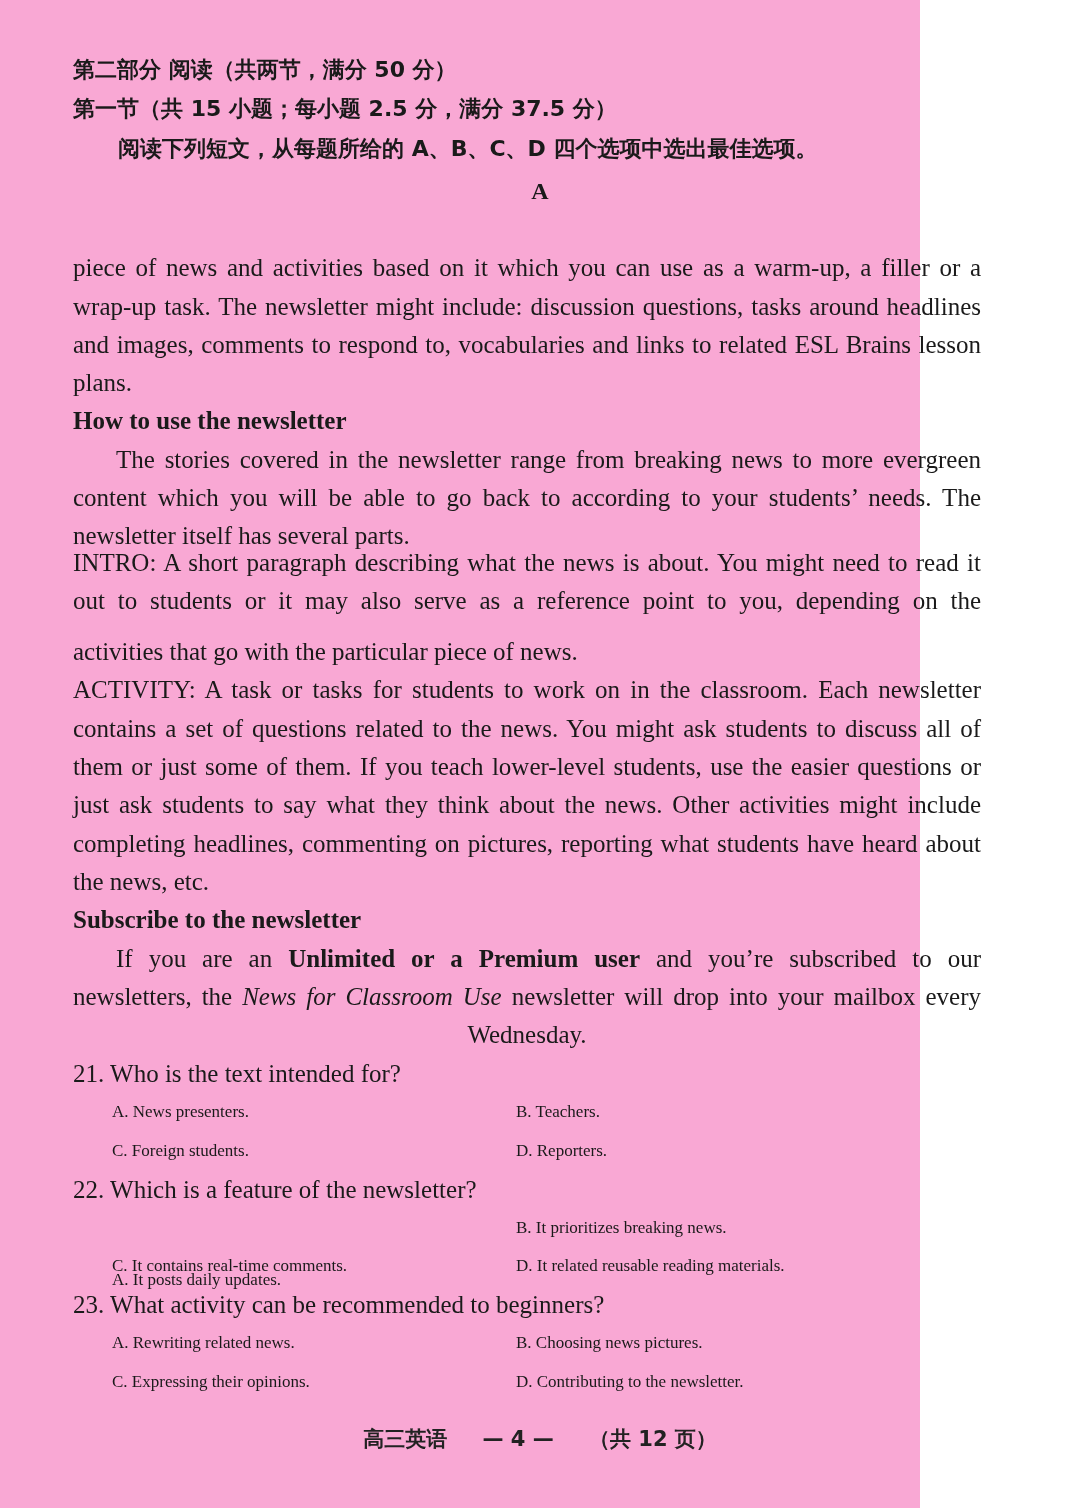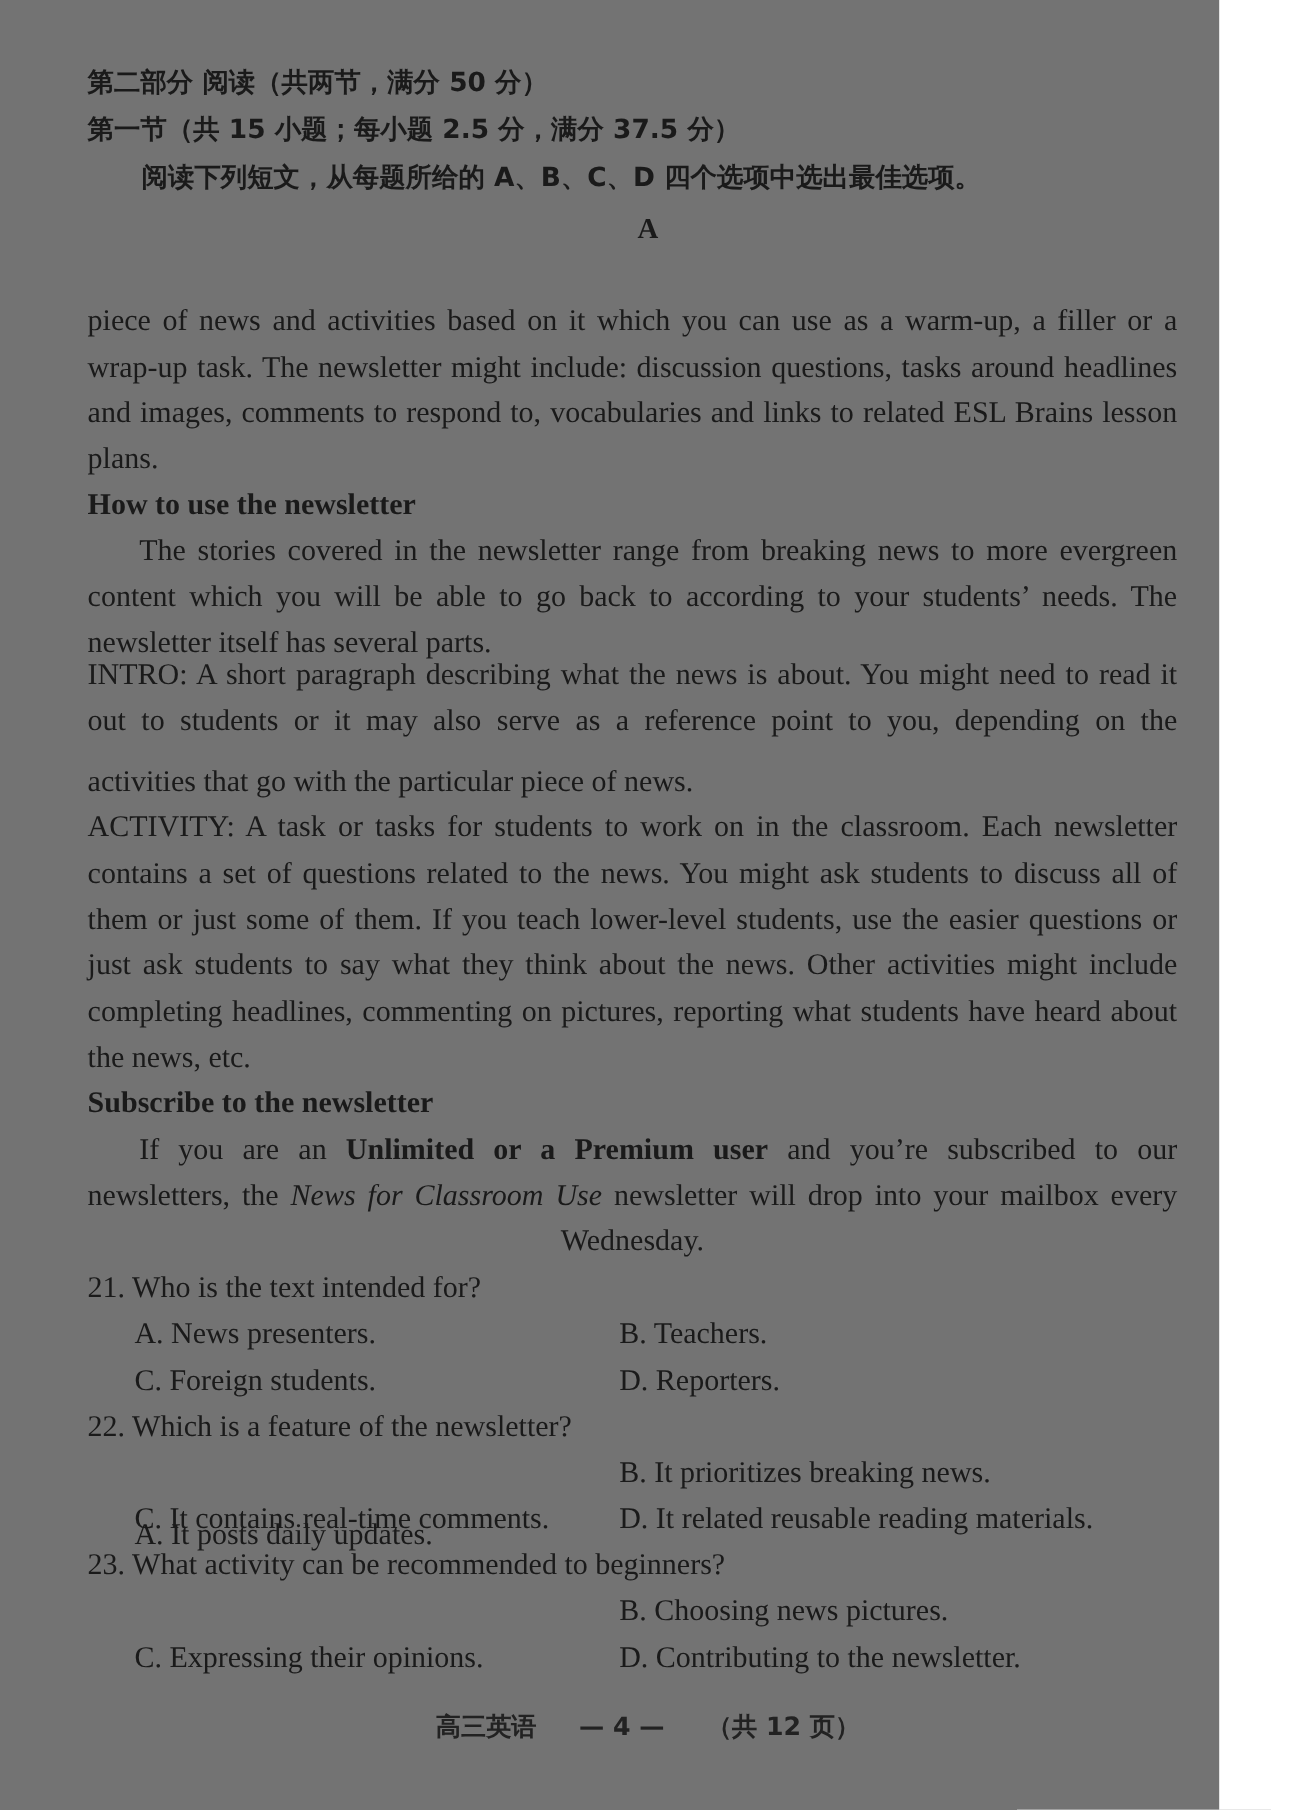--- a/index.html
+++ b/index.html
@@ -1,26 +1,26 @@
 <!DOCTYPE html>
 <html><head>
 <meta charset="utf-8">
 <style>
   html, body { margin: 0; padding: 0; background: #ffffff; }
   body { width: 1080px; height: 1508px; position: relative; overflow: hidden;
          font-family: "Liberation Serif", "DejaVu Serif", serif; color: #1a1a1a; }
-  .page { position: absolute; left: 0; top: 0; width: 1016px; height: 1508px; background: #737373; }
+  .page { position: absolute; left: 0; top: 0; width: 920px; height: 1508px; background: #f9a8d4; }
   .ln { position: absolute; left: 73px; width: 908px; font-size: 25px; line-height: 30px;
         white-space: nowrap; }
   .cn { font-family: "DejaVu Sans", sans-serif; font-weight: bold; font-size: 22px; letter-spacing: 0px; }
   .just { text-align: justify; text-align-last: justify; }
   .bold { font-weight: bold; }
   .ital { font-style: italic; }
   .center { text-align: center; left: 0; width: 1080px; }
-  .opt { position: absolute; font-size: 25px; line-height: 30px; white-space: nowrap; }
+  .opt { position: absolute; font-size: 17px; line-height: 30px; white-space: nowrap; }
   .footer { position: absolute; top: 1425px; left: 0; width: 1080px; text-align: center;
             font-family: "DejaVu Sans", sans-serif; font-weight: bold; font-size: 21px; color: #222; }
   .footer span { margin: 0 14px; }
 </style>
 </head>
 <body>
 
 <div class="page">
 
   <div class="ln cn" style="top:55px;">第二部分   阅读（共两节，满分 50 分）</div>
@@ -60,20 +60,21 @@
   <div class="opt" style="top:1136px; left:112px;">C. Foreign students.</div>
   <div class="opt" style="top:1136px; left:516px;">D. Reporters.</div>
 
   <div class="ln" style="top:1154px;margin-top:21px;"><span>22.</span> <span>Which is a feature of the newsletter?</span></div>
   <div class="opt" style="top:1265px; left:112px;">A. It posts daily updates.</div>
   <div class="opt" style="top:1213px; left:516px;">B. It prioritizes breaking news.</div>
   <div class="opt" style="top:1251px; left:112px;">C. It contains real-time comments.</div>
   <div class="opt" style="top:1251px; left:516px;">D. It related reusable reading materials.</div>
 
   <div class="ln" style="top:1290px;"><span>23.</span> <span>What activity can be recommended to beginners?</span></div>
+  <div class="opt" style="top:1328px; left:112px;">A. Rewriting related news.</div>
   <div class="opt" style="top:1328px; left:516px;">B. Choosing news pictures.</div>
   <div class="opt" style="top:1367px; left:112px;">C. Expressing their opinions.</div>
   <div class="opt" style="top:1367px; left:516px;">D. Contributing to the newsletter.</div>
 
   <div class="footer">
     <span>高三英语</span>
     <span>— 4 —</span>
     <span>（共 12 页）</span>
   </div>
 </div>

